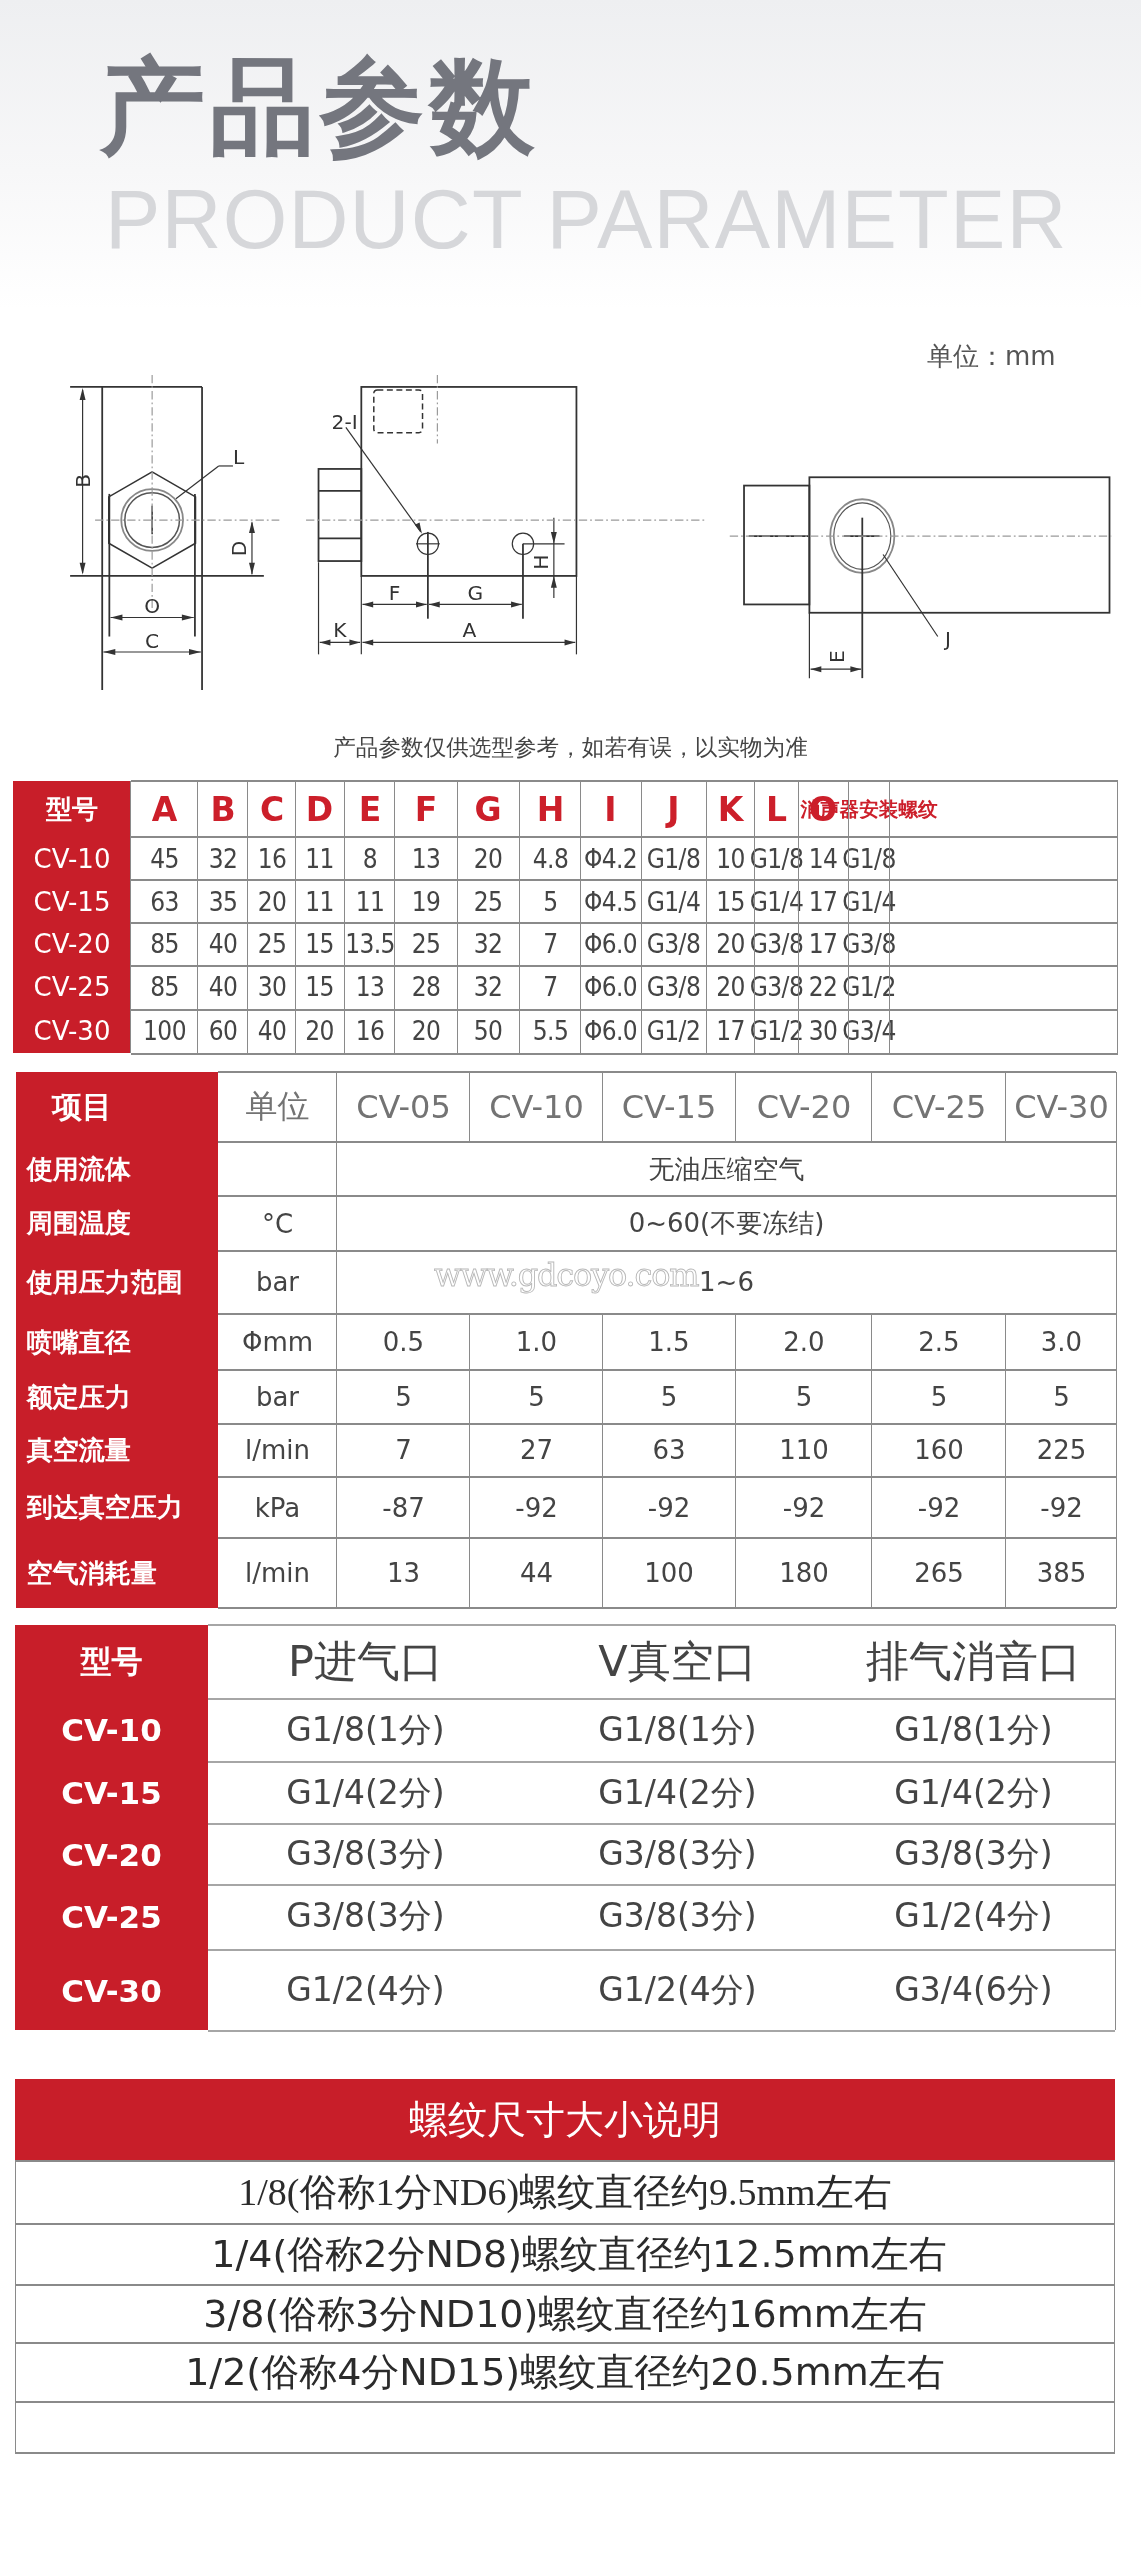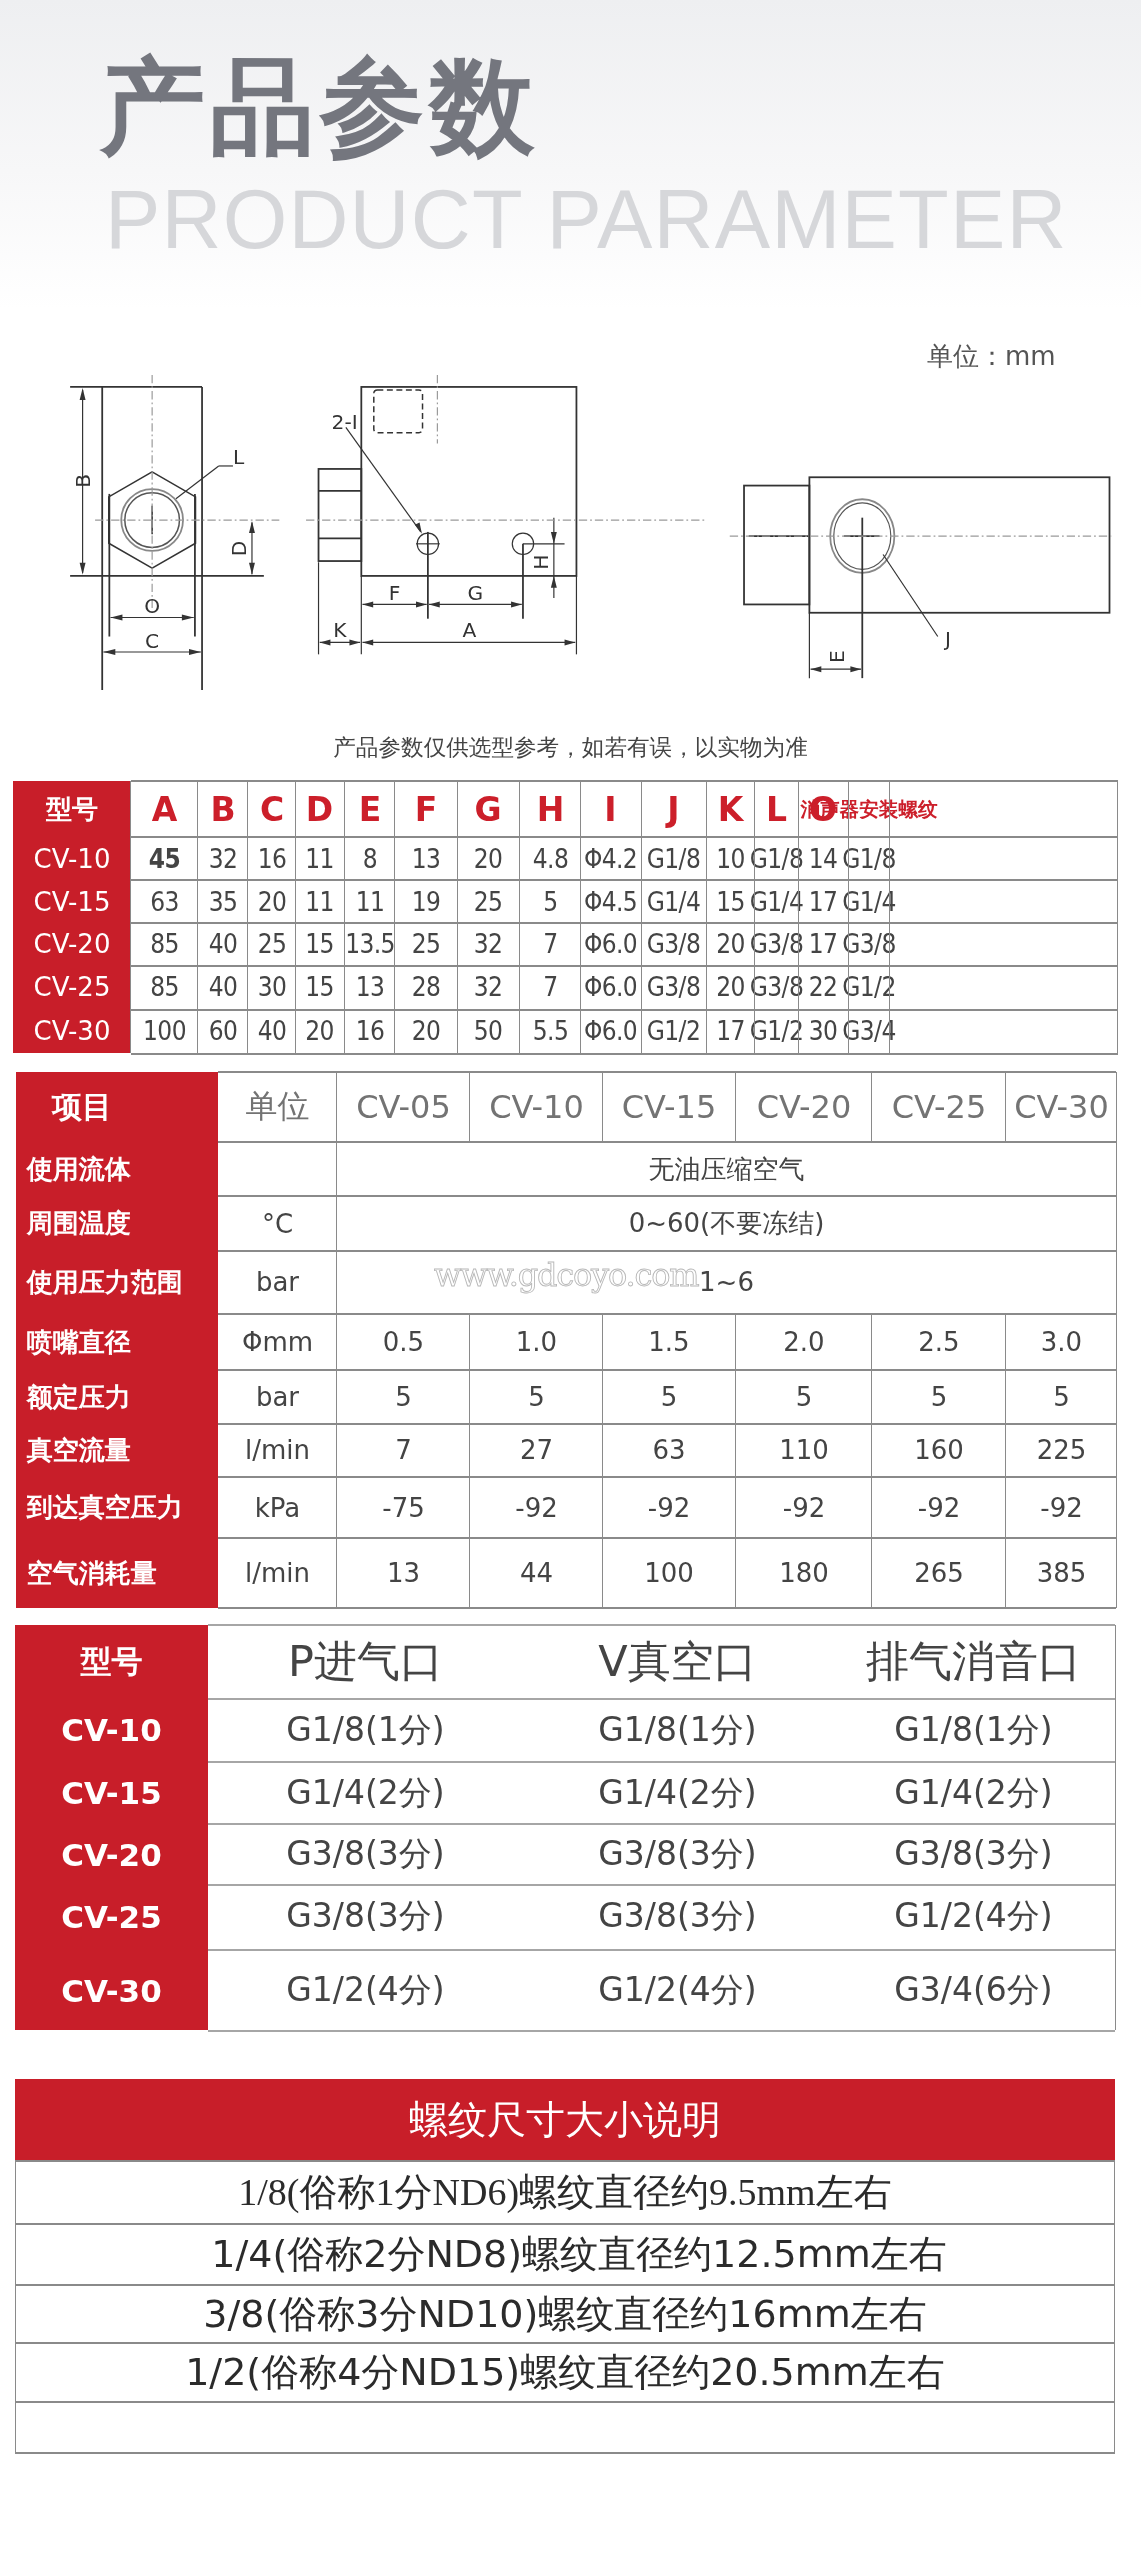--- a/index.html
+++ b/index.html
@@ -199,21 +199,21 @@
     <div class="cell hdr" style="left: 382px; top: 0px; width: 62px; height: 56px;">F</div>
     <div class="cell hdr" style="left: 444px; top: 0px; width: 62px; height: 56px;">G</div>
     <div class="cell hdr" style="left: 507px; top: 0px; width: 61px; height: 56px;">H</div>
     <div class="cell hdr" style="left: 567px; top: 0px; width: 61px; height: 56px;">I</div>
     <div class="cell hdr" style="left: 628px; top: 0px; width: 65px; height: 56px;">J</div>
     <div class="cell hdr" style="left: 693px; top: 0px; width: 49px; height: 56px;">K</div>
     <div class="cell hdr" style="left: 742px; top: 0px; width: 43px; height: 56px;">L</div>
     <div class="cell hdr" style="left: 785px; top: 0px; width: 50px; height: 56px;">O</div>
     <div class="cell hdr small" style="left: 835px; top: 0px; width: 42px; height: 56px;">消声器安装螺纹</div>
     <div class="cell model" style="left: 0px; top: 56px; width: 118px; height: 43px;">CV-10</div>
-    <div class="cell val" style="left: 118px; top: 56px; width: 67px; height: 43px; font-weight: bold;">45</div>
+    <div class="cell val" style="left: 118px; top: 56px; width: 67px; height: 43px;">45</div>
     <div class="cell val" style="left: 185px; top: 56px; width: 50px; height: 43px;">32</div>
     <div class="cell val" style="left: 235px; top: 56px; width: 48px; height: 43px;">16</div>
     <div class="cell val" style="left: 282px; top: 56px; width: 49px; height: 43px;">11</div>
     <div class="cell val" style="left: 332px; top: 56px; width: 50px; height: 43px;">8</div>
     <div class="cell val" style="left: 382px; top: 56px; width: 62px; height: 43px;">13</div>
     <div class="cell val" style="left: 444px; top: 56px; width: 62px; height: 43px;">20</div>
     <div class="cell val" style="left: 507px; top: 56px; width: 61px; height: 43px;">4.8</div>
     <div class="cell val" style="left: 567px; top: 56px; width: 61px; height: 43px;">Φ4.2</div>
     <div class="cell val" style="left: 628px; top: 56px; width: 65px; height: 43px;">G1/8</div>
     <div class="cell val" style="left: 693px; top: 56px; width: 49px; height: 43px;">10</div>
@@ -343,21 +343,21 @@
     <div class="cell lbl" style="left: 0px; top: 351px; width: 202px; height: 54px;">真空流量</div>
     <div class="cell val" style="left: 202px; top: 351px; width: 119px; height: 54px;">l/min</div>
     <div class="cell val" style="left: 321px; top: 351px; width: 133px; height: 54px;">7</div>
     <div class="cell val" style="left: 454px; top: 351px; width: 133px; height: 54px;">27</div>
     <div class="cell val" style="left: 586px; top: 351px; width: 134px; height: 54px;">63</div>
     <div class="cell val" style="left: 720px; top: 351px; width: 136px; height: 54px;">110</div>
     <div class="cell val" style="left: 856px; top: 351px; width: 134px; height: 54px;">160</div>
     <div class="cell val" style="left: 990px; top: 351px; width: 111px; height: 54px;">225</div>
     <div class="cell lbl" style="left: 0px; top: 405px; width: 202px; height: 61px;">到达真空压力</div>
     <div class="cell val" style="left: 202px; top: 405px; width: 119px; height: 61px;">kPa</div>
-    <div class="cell val" style="left: 321px; top: 405px; width: 133px; height: 61px;">-75</div>
+    <div class="cell val" style="left: 321px; top: 405px; width: 133px; height: 61px;">-87</div>
     <div class="cell val" style="left: 454px; top: 405px; width: 133px; height: 61px;">-92</div>
     <div class="cell val" style="left: 586px; top: 405px; width: 134px; height: 61px;">-92</div>
     <div class="cell val" style="left: 720px; top: 405px; width: 136px; height: 61px;">-92</div>
     <div class="cell val" style="left: 856px; top: 405px; width: 134px; height: 61px;">-92</div>
     <div class="cell val" style="left: 990px; top: 405px; width: 111px; height: 61px;">-92</div>
     <div class="cell lbl" style="left: 0px; top: 466px; width: 202px; height: 70px;">空气消耗量</div>
     <div class="cell val" style="left: 202px; top: 466px; width: 119px; height: 70px;">l/min</div>
     <div class="cell val" style="left: 321px; top: 466px; width: 133px; height: 70px;">13</div>
     <div class="cell val" style="left: 454px; top: 466px; width: 133px; height: 70px;">44</div>
     <div class="cell val" style="left: 586px; top: 466px; width: 134px; height: 70px;">100</div>

